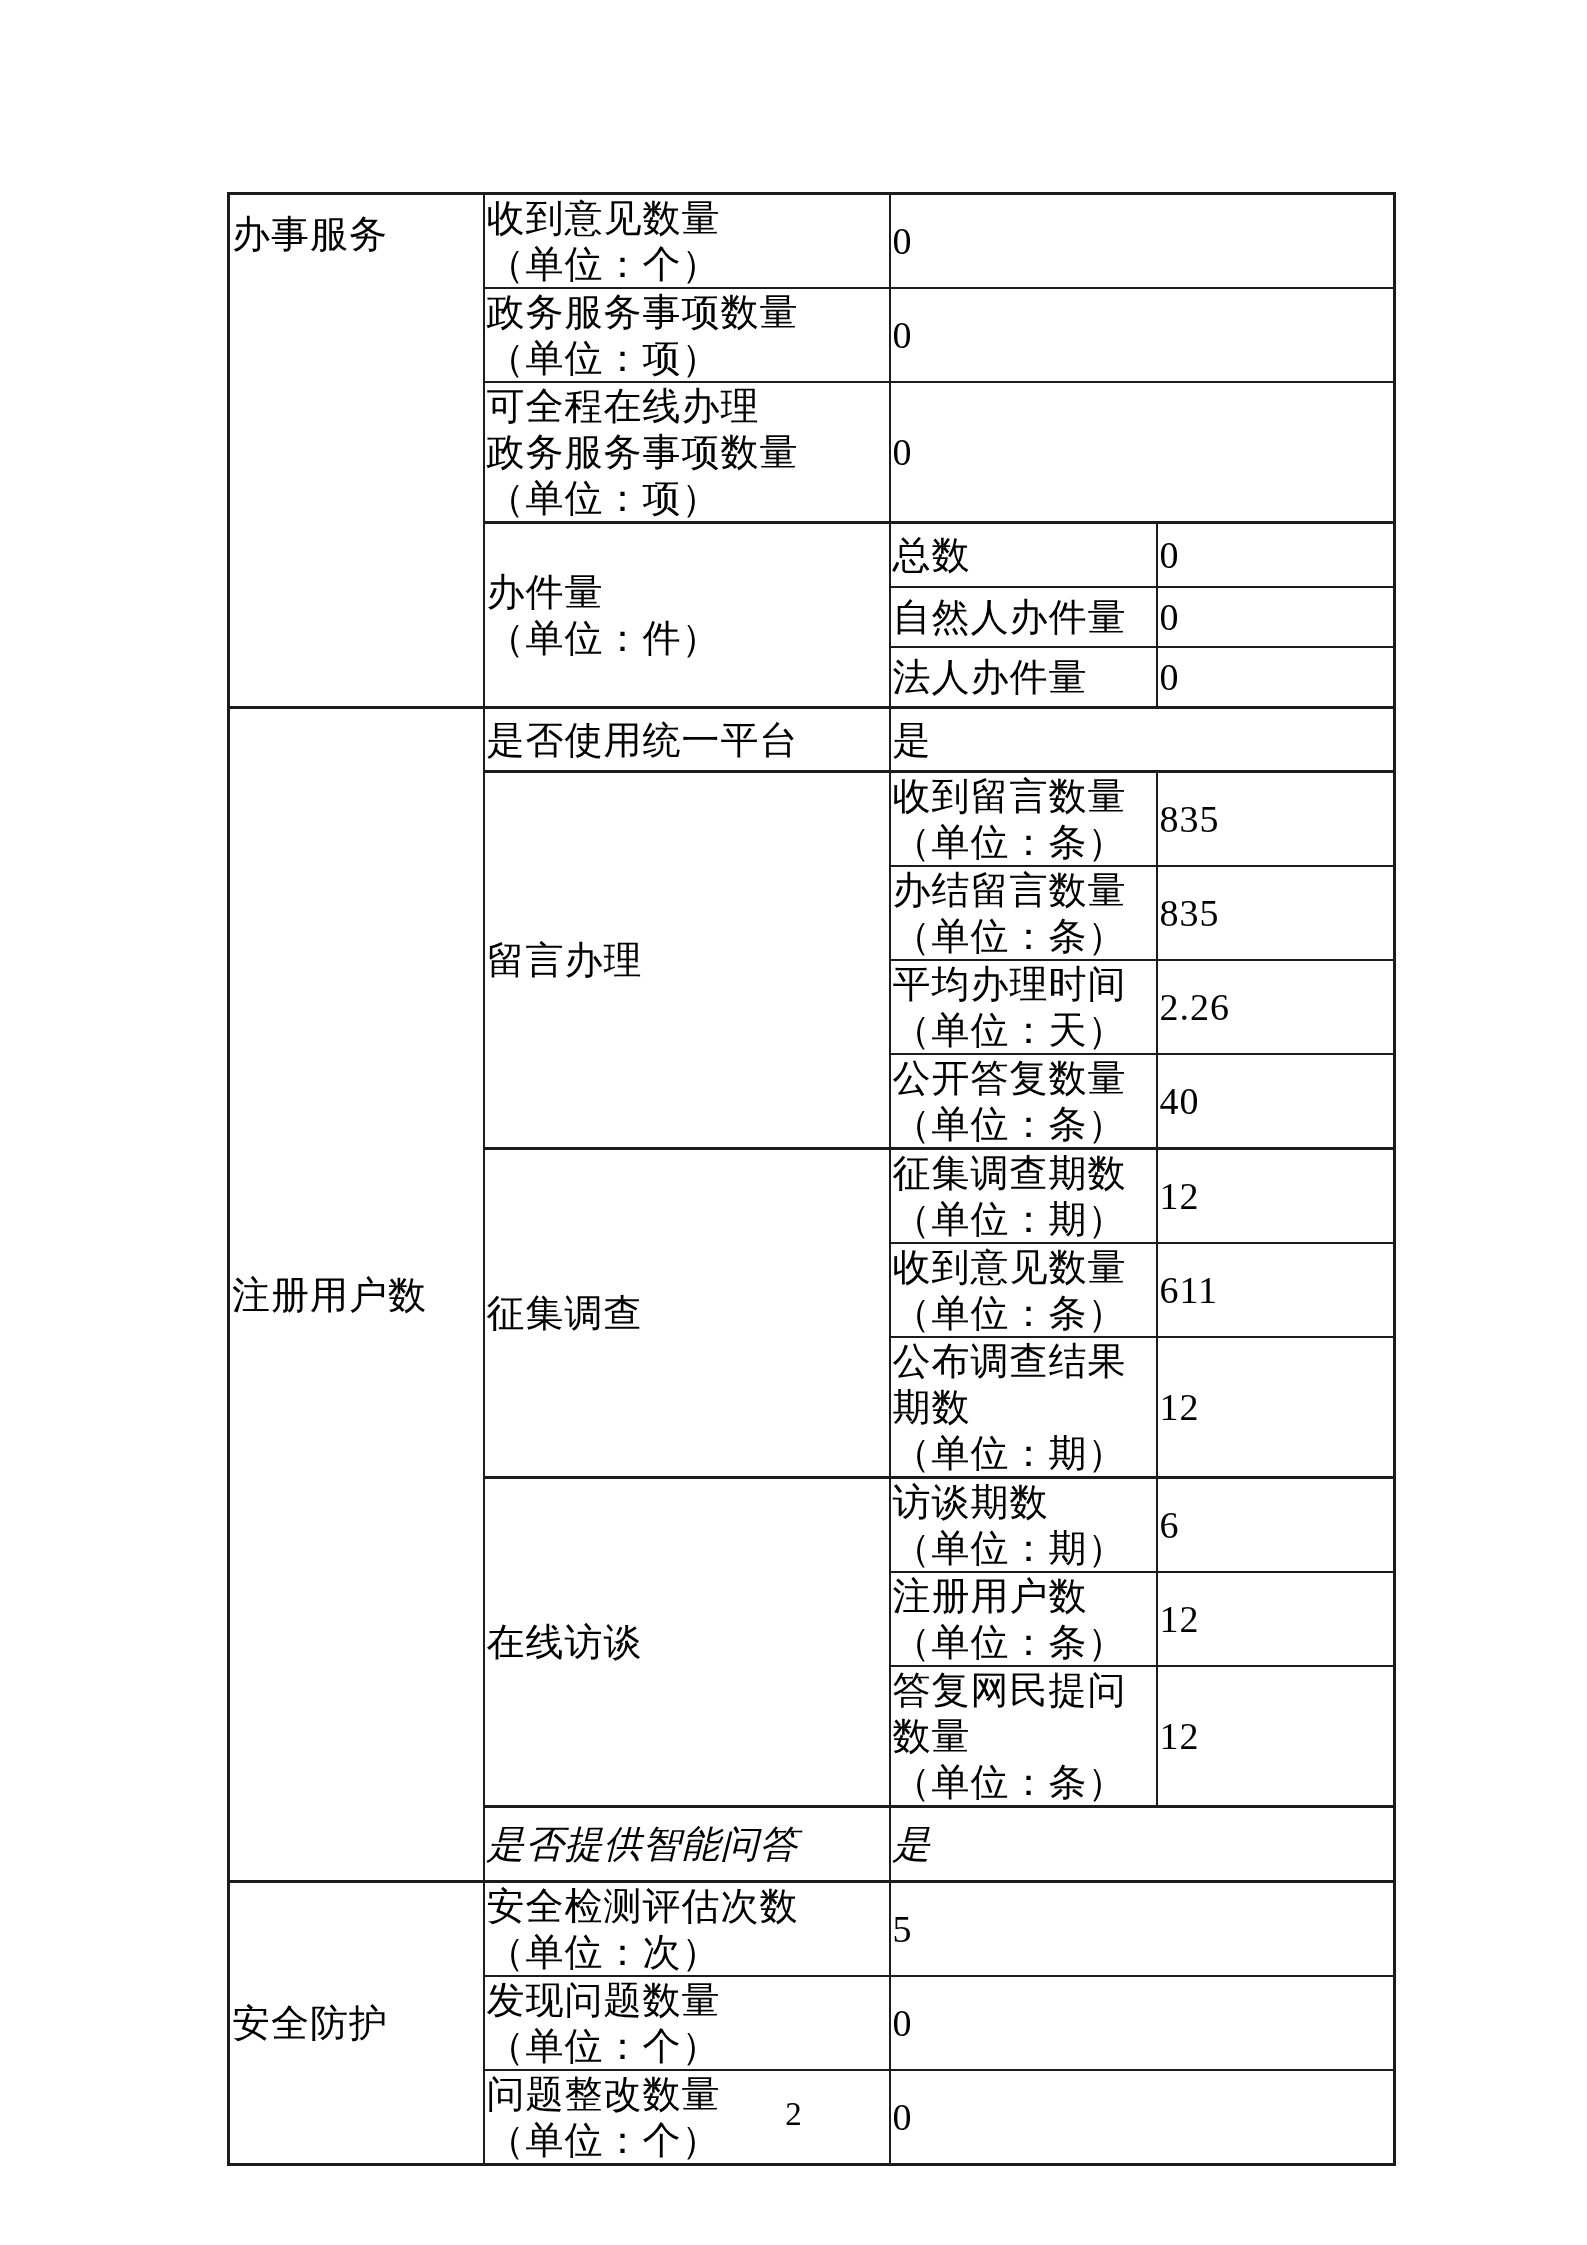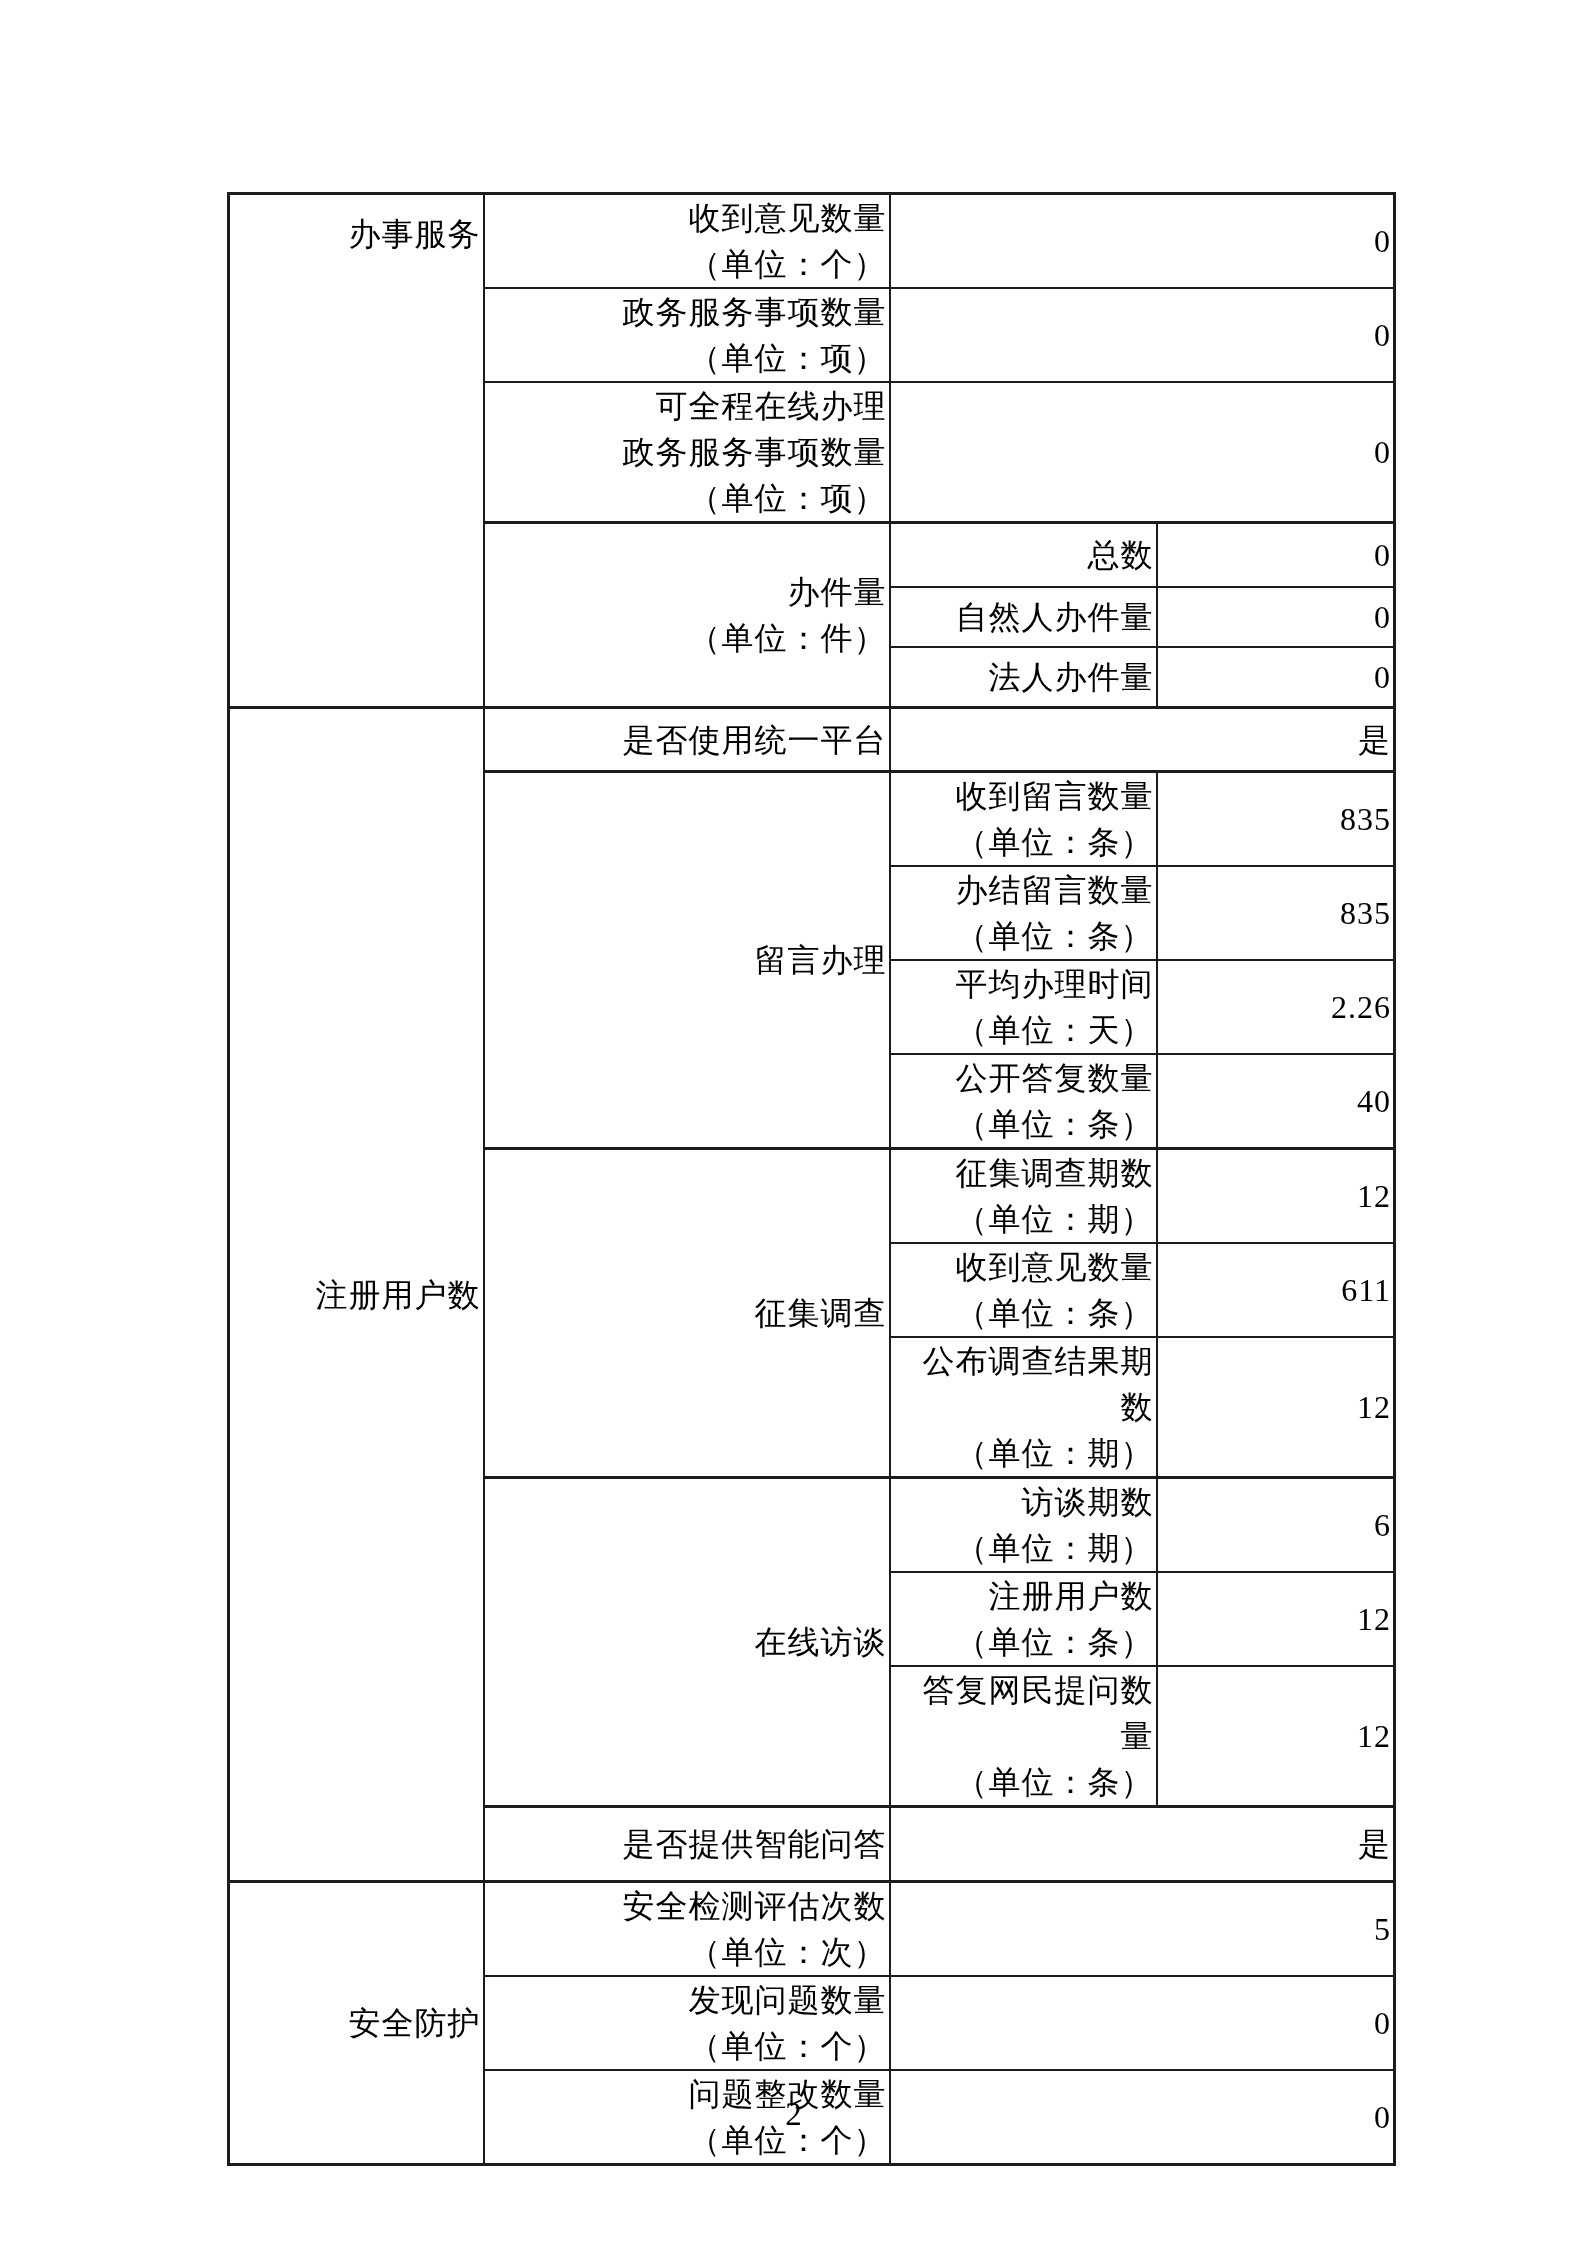--- a/index.html
+++ b/index.html
@@ -8,33 +8,33 @@
     font-family:"Liberation Serif","DejaVu Serif",serif;color:#000;
     overflow:hidden;
   }
   table.report{
     position:absolute;left:227px;top:192px;width:1166px;
     border-collapse:collapse;table-layout:fixed;
     border:3px solid #1c1c1c;
   }
   table.report td{
     border:2px solid #1c1c1c;
-    text-align:right;vertical-align:middle;
-    font-size:32px;line-height:46px;
+    text-align:left;vertical-align:middle;
+    font-size:38px;line-height:46px;
     padding:0 2px;letter-spacing:1px;
     overflow:hidden;
   }
   
   tr.grp > td{border-top:3px solid #1c1c1c;}
   td.cat{letter-spacing:2px;}
   td.cat.top{vertical-align:top;padding-top:16px;}
   td.val{font-size:33px;letter-spacing:1px;}
   .line{display:block;}
   
-  tr.h60{height:60px;} tr.h61{height:61px;} tr.h63{height:75px;}
+  tr.h60{height:60px;} tr.h61{height:61px;} tr.h63{height:75px;font-style:italic;}
   tr.h64{height:64px;} tr.h88{height:88px;} tr.h90{height:90px;}
   tr.h91{height:91px;} tr.h92{height:92px;} tr.h93{height:93px;}
   tr.h94{height:94px;} tr.h136{height:136px;margin-left:12px;}
   .pageno{
     position:absolute;top:2096px;left:0;width:1587px;
     text-align:center;font-size:33px;color:#000;
   }
 </style>
 </head>
 <body>

